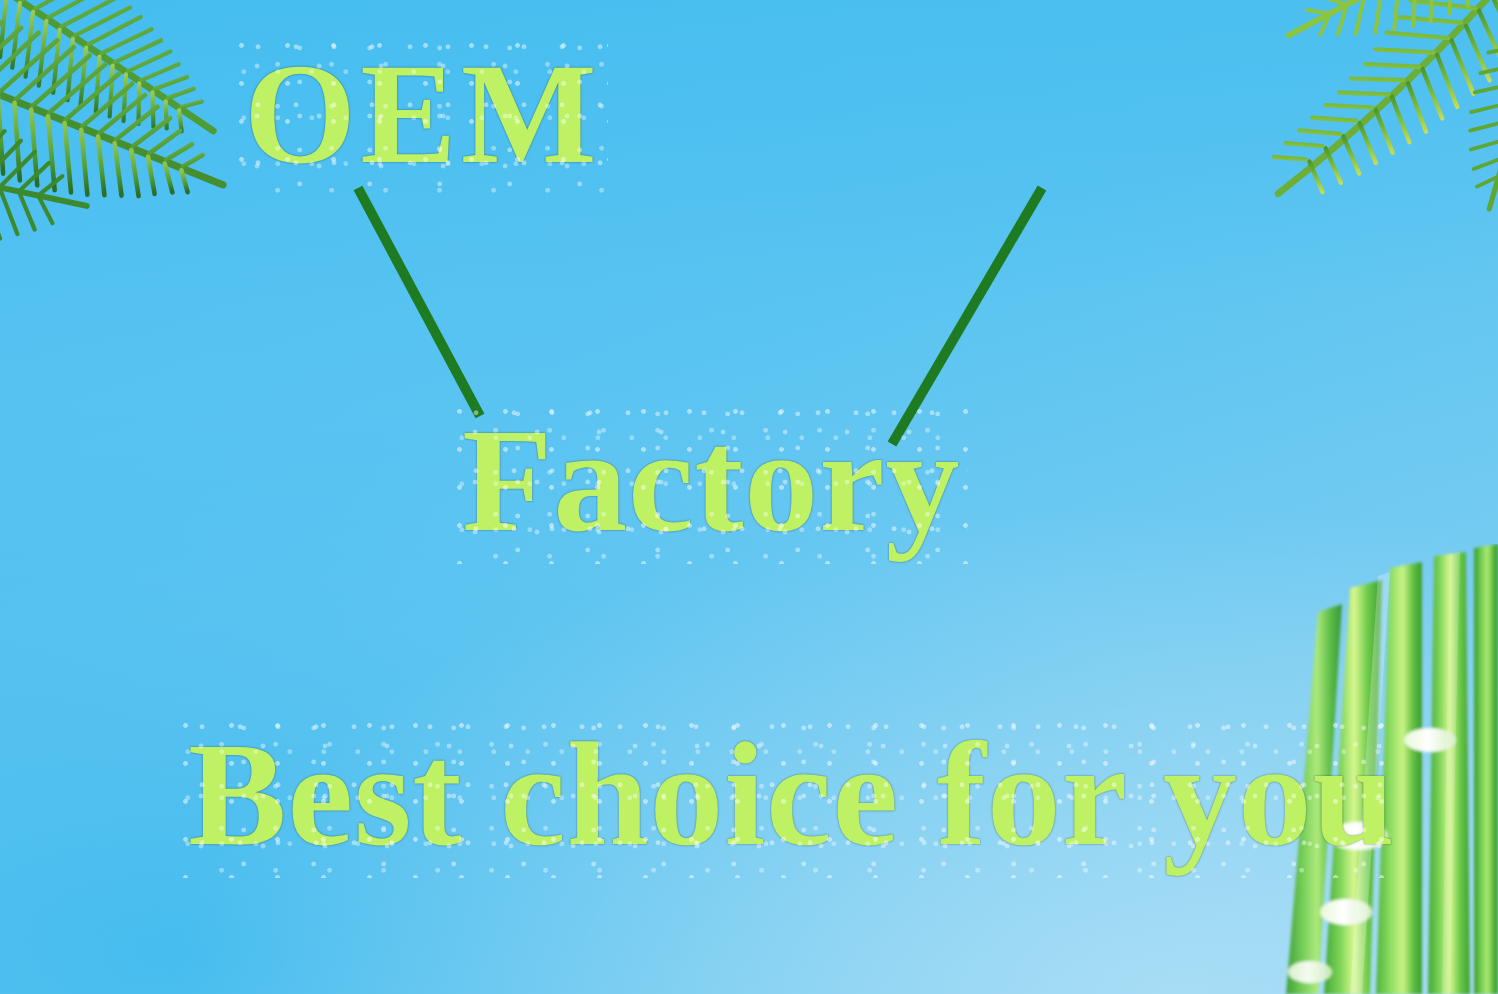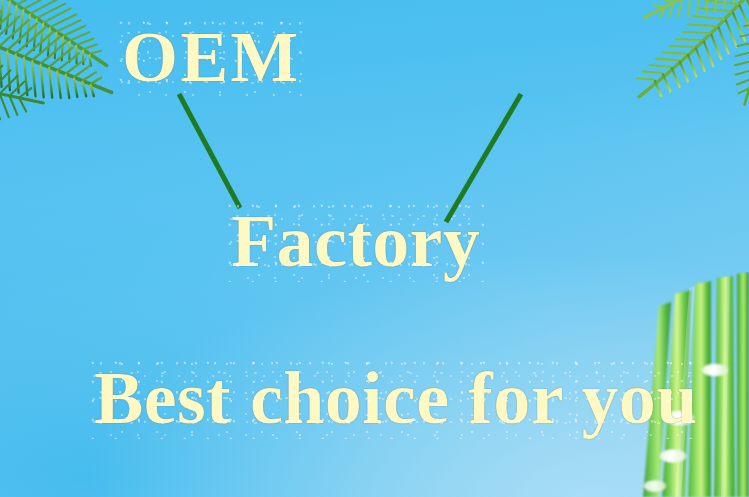--- a/index.html
+++ b/index.html
@@ -70,21 +70,21 @@
 
   
   .connectors {
     position: absolute;
     inset: 0;
   }
 
   
   .word {
     position: absolute;
-    color: #fef9c3;
+    color: #bef264;
     font-weight: 700;
     letter-spacing: 0.012em;
     white-space: nowrap;
     line-height: 1;
     text-shadow: 0 0 1px rgba(10,14,26,0.55);
   }
   .word-oem {
     left: 122px;
     top: 21px;
     font-size: 72px;

